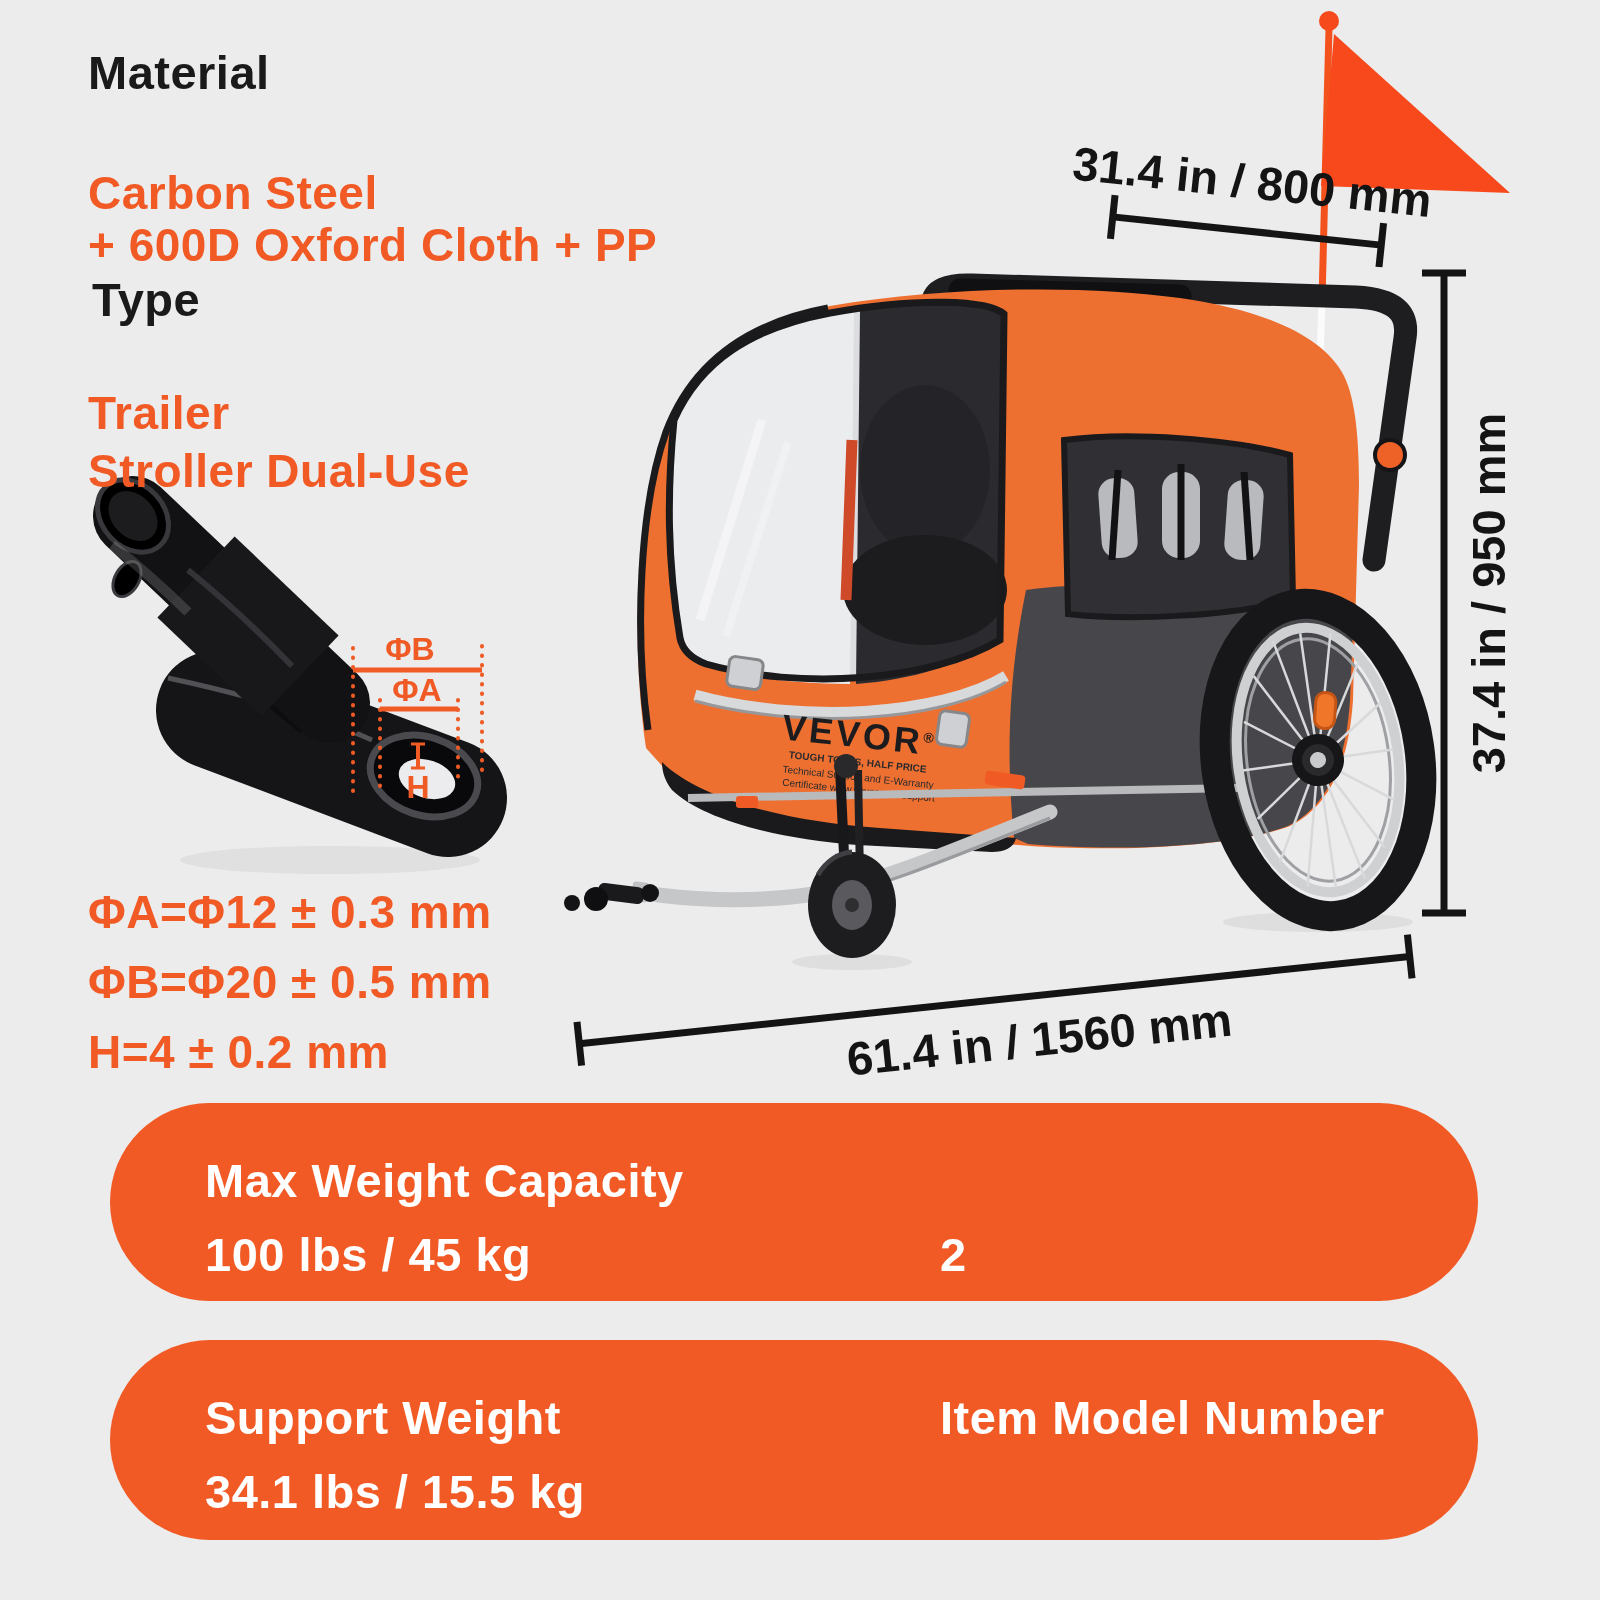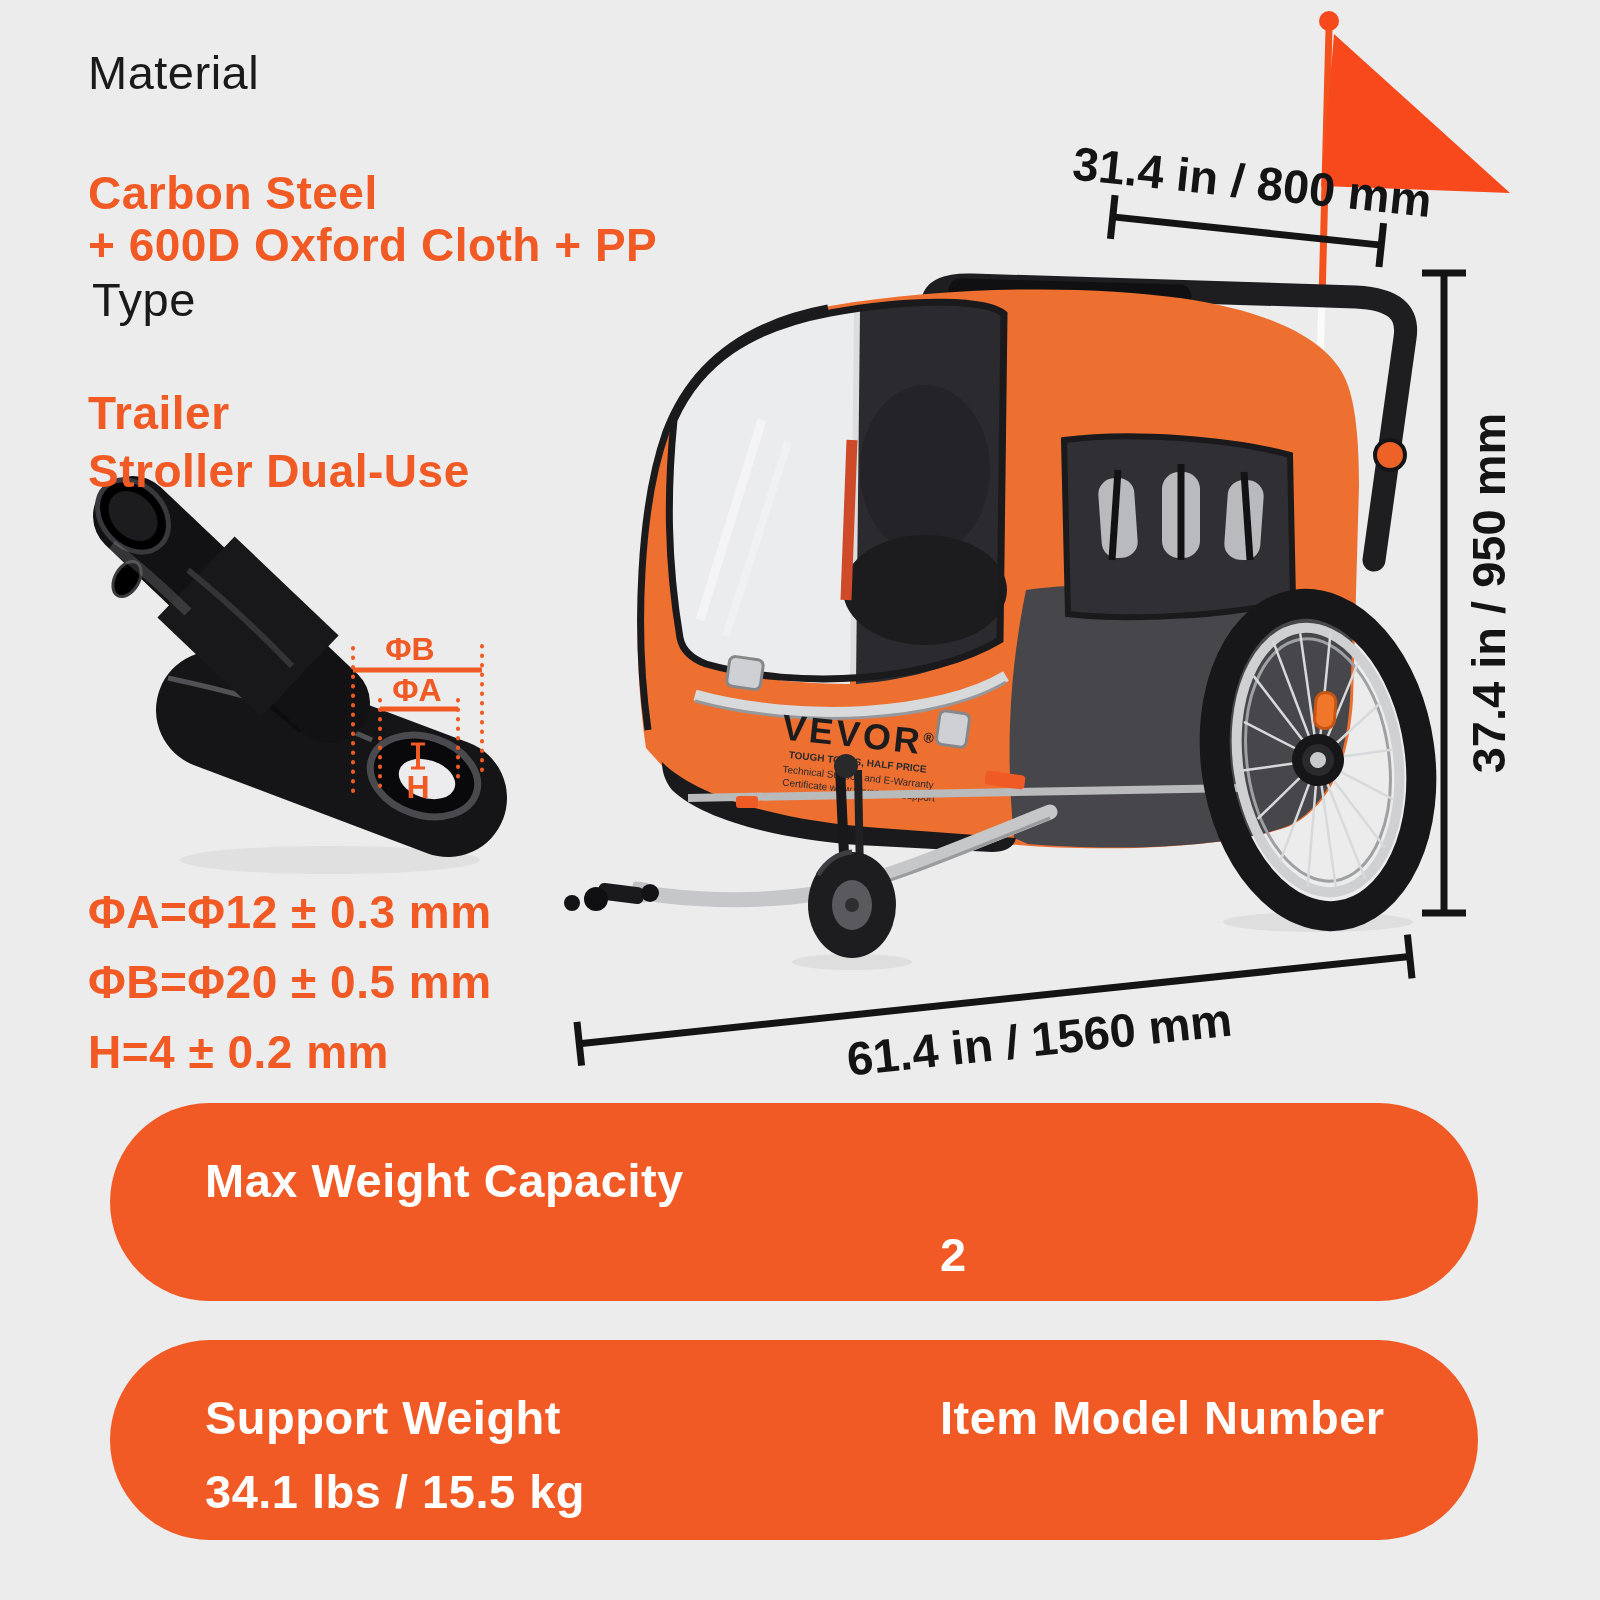--- a/index.html
+++ b/index.html
@@ -2,21 +2,21 @@
 <html><head>
 <meta charset="utf-8">
 <style>
   html,body{margin:0;padding:0;}
   body{
     width:1600px;height:1600px;position:relative;overflow:hidden;
     background:#ececed;
     font-family:"Liberation Sans", sans-serif;
   }
   .abs{position:absolute;}
-  .h-black{color:#1a1a1a;font-size:47px;font-weight:normal;letter-spacing:0.5px;}
+  .h-black{color:#1a1a1a;font-size:47px;font-weight:bold;letter-spacing:0.5px;}
   .h-orange{color:#f15a24;font-size:46px;font-weight:bold;letter-spacing:0.5px;margin-top:38px;}
   .spec-orange{color:#f15a24;font-size:46px;font-weight:bold;letter-spacing:0.5px;}
   .card{
     position:absolute;left:110px;width:1368px;background:#f15a24;border-radius:100px;
   }
   .card .label{position:absolute;color:#ffffff;font-size:47px;font-weight:bold;letter-spacing:0.5px;top:50px;text-align:right;}
   .card .value{position:absolute;color:#ffffff;font-size:47px;font-weight:bold;letter-spacing:0.5px;top:124px;}
   .col-left{left:95px;}
   .col-right{left:830px;}
   svg text{font-family:"Liberation Sans", sans-serif;}
@@ -228,20 +228,21 @@
 <div class="abs h-black" style="left:92px;top:272px">Type</div>
 <div class="abs h-orange" style="left:88px;top:348px">Trailer</div>
 <div class="abs h-orange" style="left:88px;top:406px">Stroller Dual-Use</div>
 
 <div class="abs spec-orange" style="left:88px;top:885px">ΦA=Φ12 ± 0.3 mm</div>
 <div class="abs spec-orange" style="left:88px;top:955px">ΦB=Φ20 ± 0.5 mm</div>
 <div class="abs spec-orange" style="left:88px;top:1025px">H=4 ± 0.2 mm</div>
 
 <div class="card" style="top:1103px;height:198px">
   <div class="label col-left">Max Weight Capacity</div>
+  <div class="value col-left">100 lbs / 45 kg</div>
   <div class="value col-right">2</div>
 </div>
 
 <div class="card" style="top:1340px;height:200px">
   <div class="label col-left">Support Weight</div>
   <div class="value col-left">34.1 lbs / 15.5 kg</div>
   <div class="label col-right">Item Model Number</div>
 </div>
 
 </body></html>

